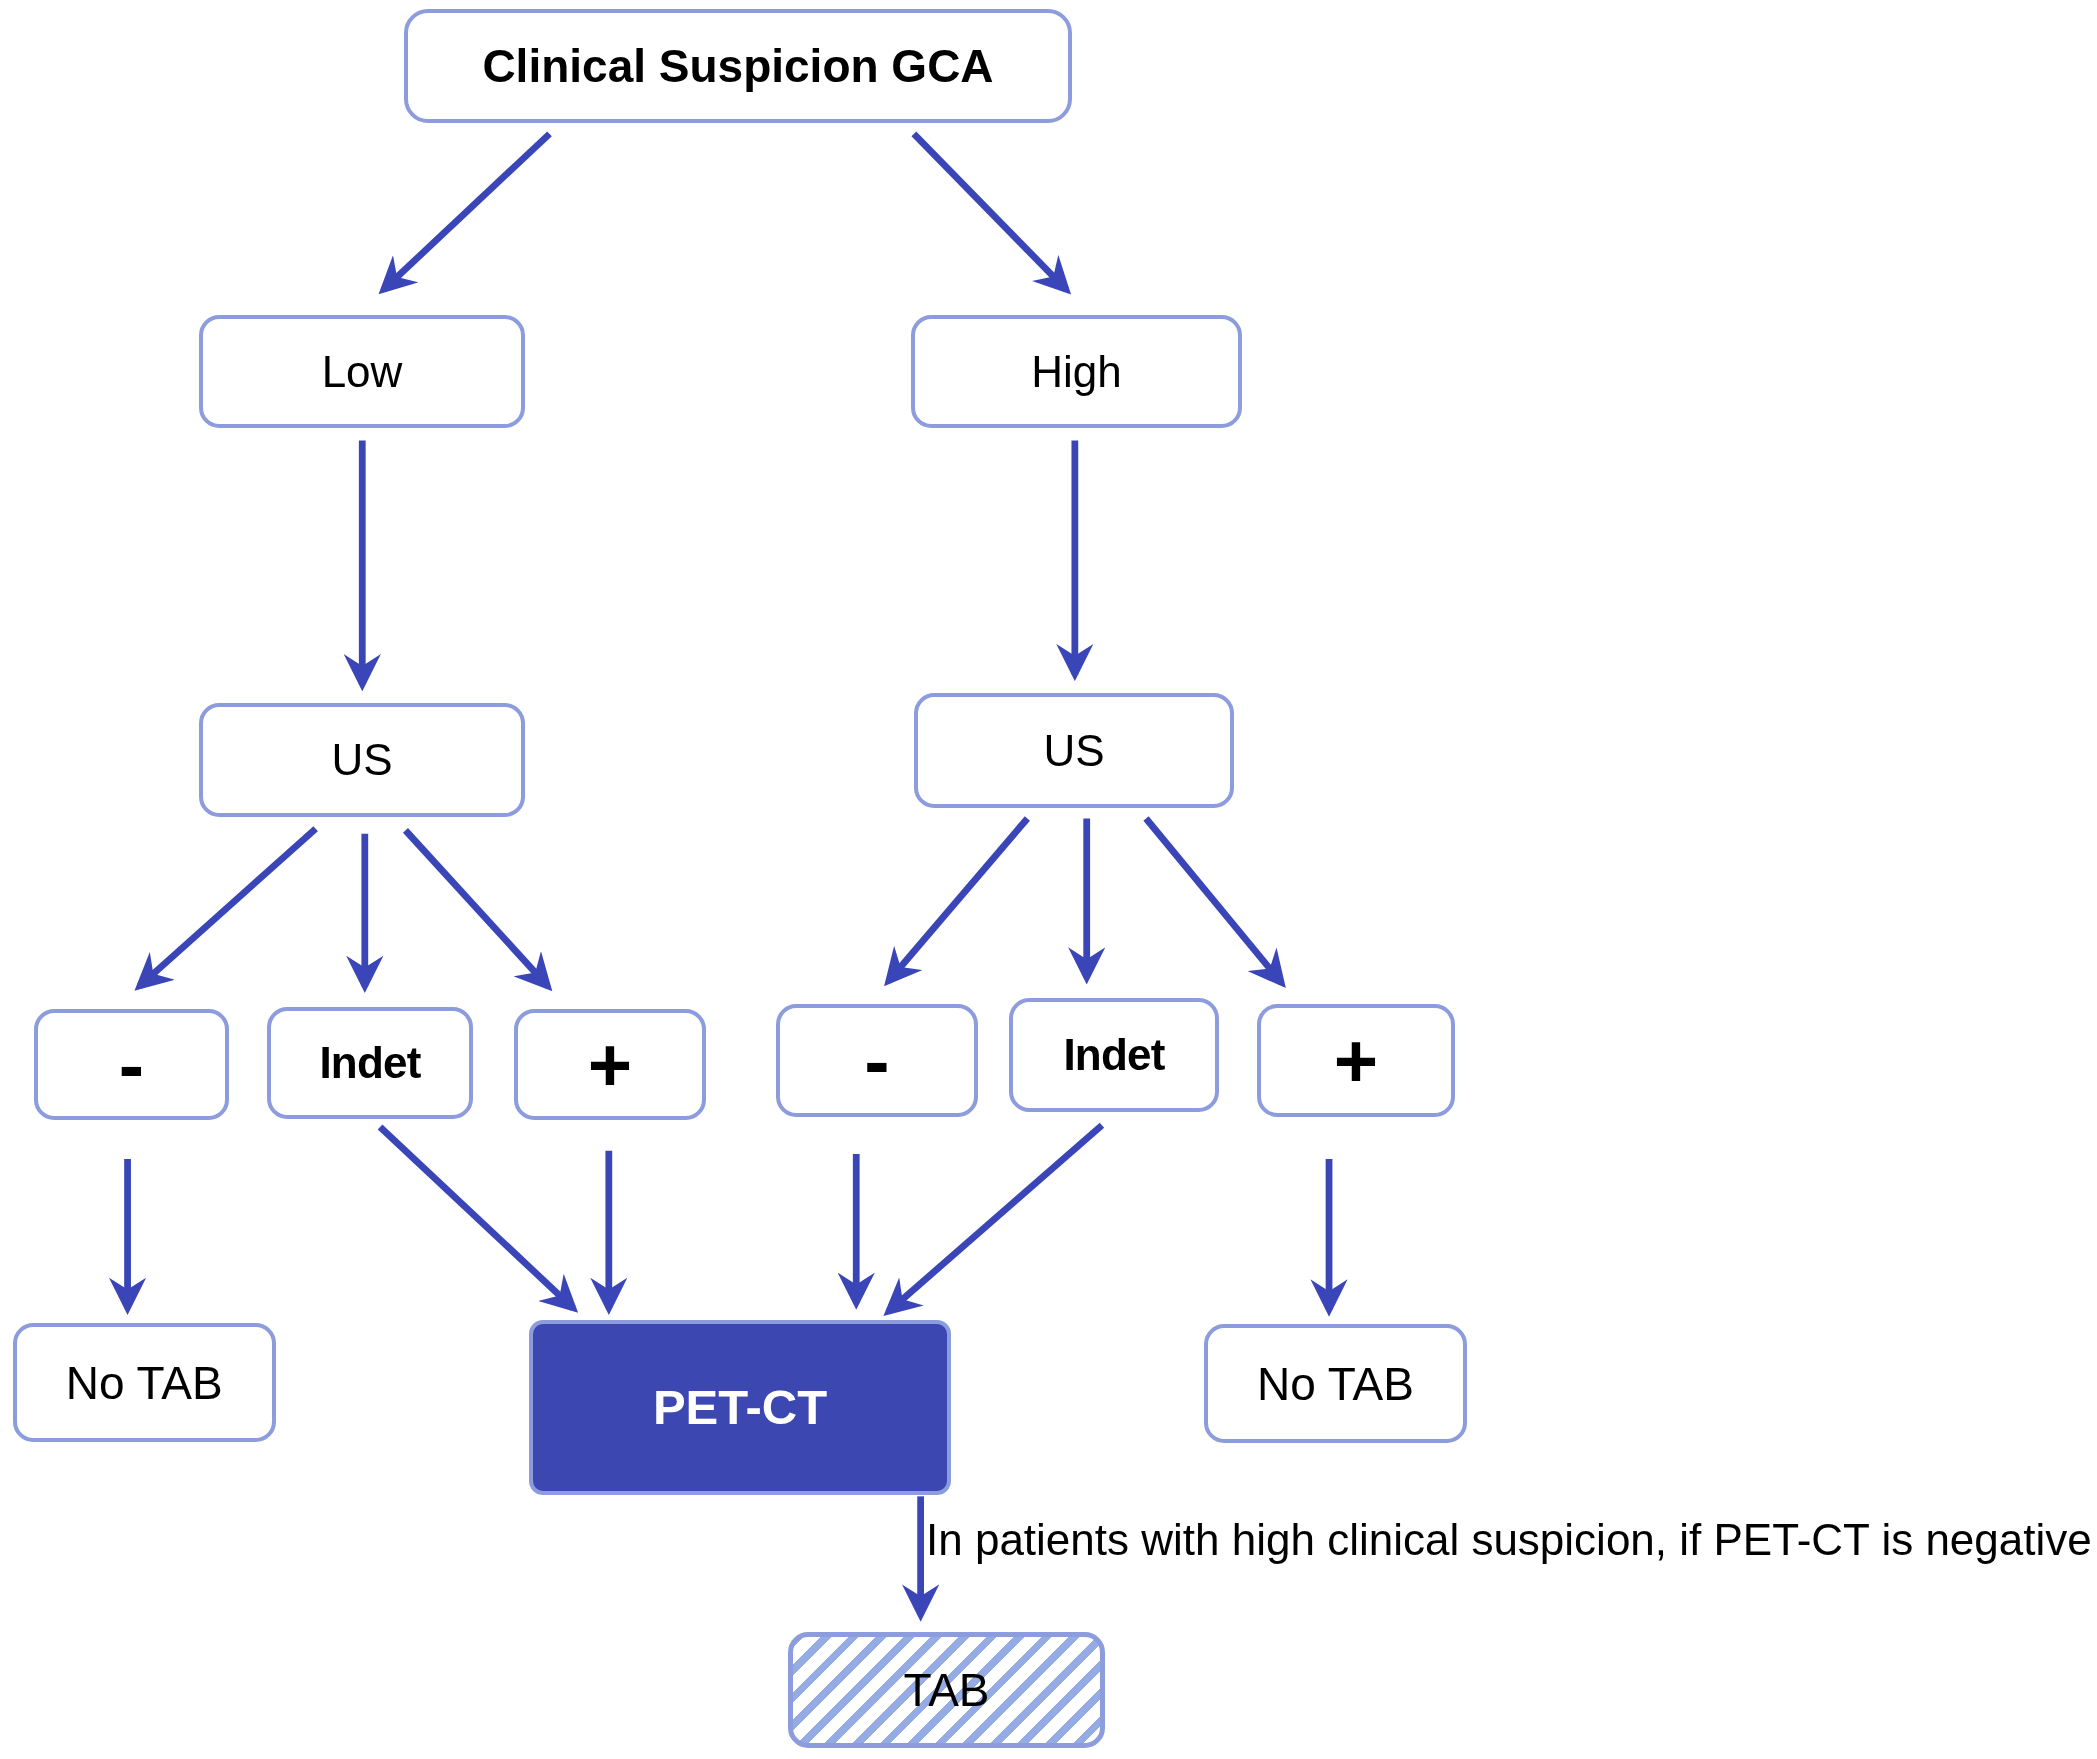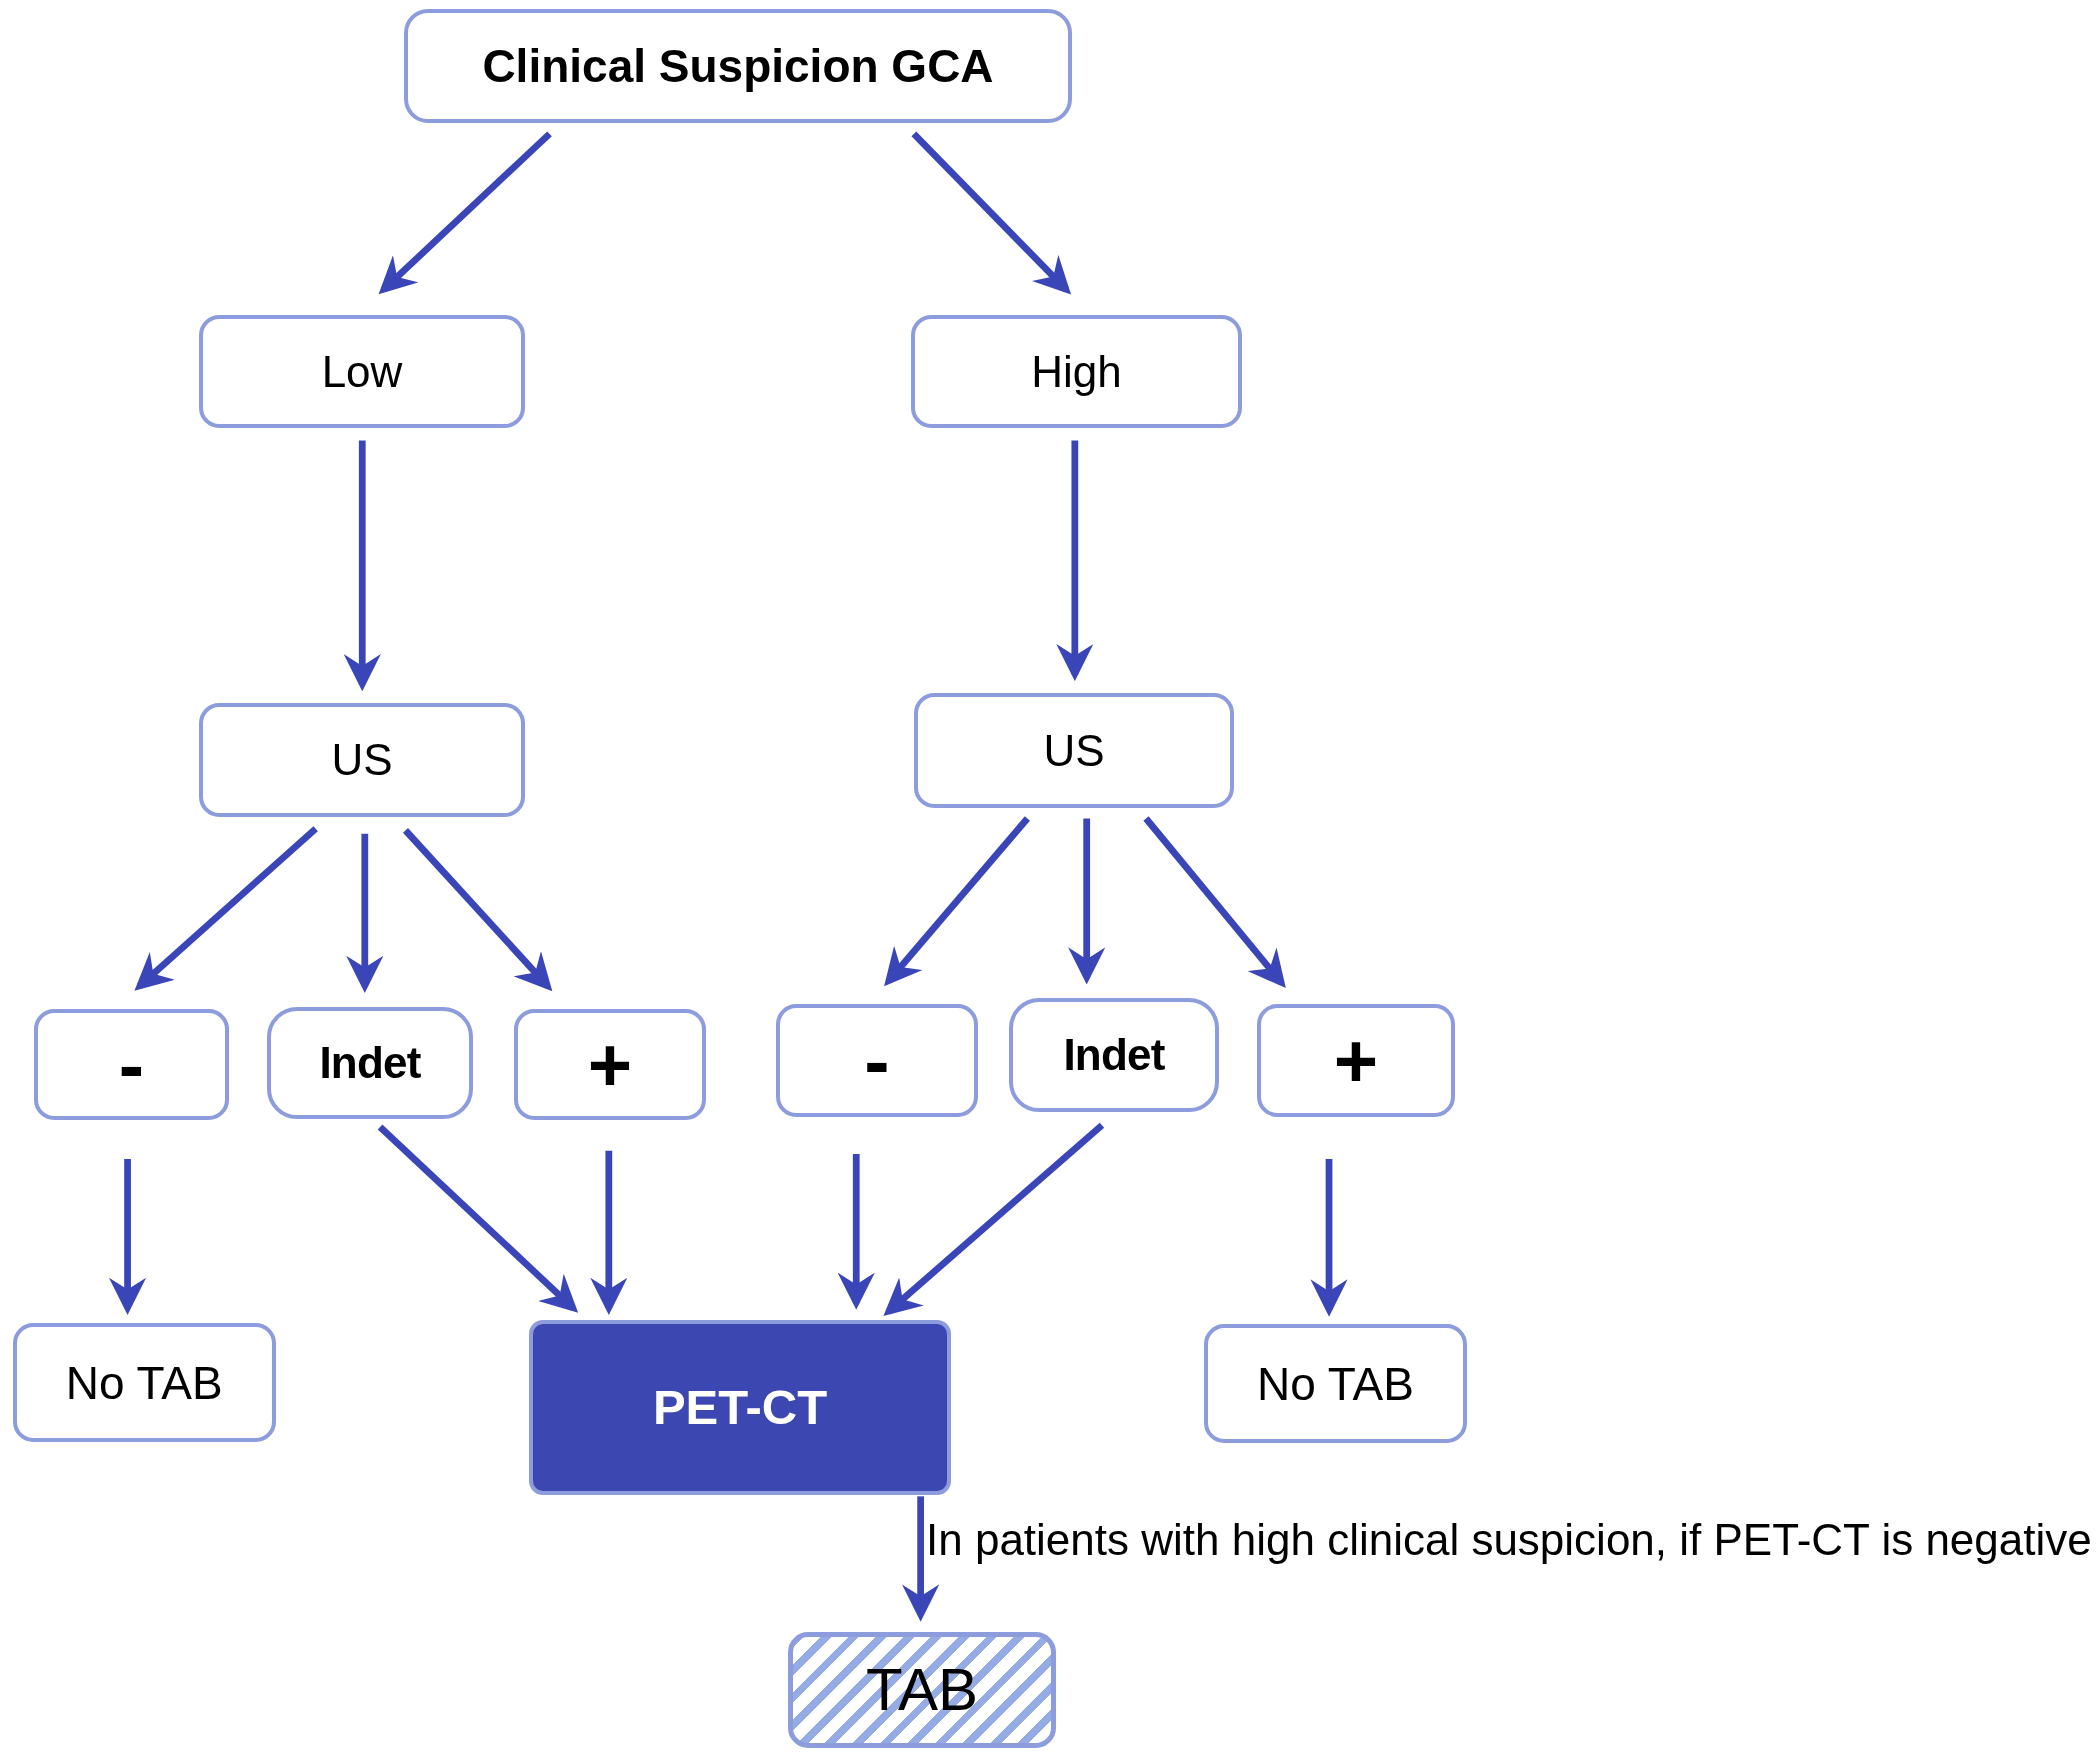--- a/index.html
+++ b/index.html
@@ -28,21 +28,21 @@
     background:#ffffff;
     border:4.2px solid var(--node-border);
     border-radius:20.3px;
     box-sizing:border-box;
     font-size:44px;
     line-height:1;
     text-align:left;
   }
   .node.title-node{font-weight:bold;font-size:46px;border-radius:24px;}
   .node.sign{font-weight:bold;font-size:76px;}
-  .node.indet{font-weight:bold;font-size:44px;letter-spacing:-0.8px;border-radius:30px;}
+  .node.indet{font-weight:bold;font-size:44px;letter-spacing:-0.8px;}
   .node.filled{
     background:var(--pet-ct-fill);
     color:var(--pet-ct-text);
     font-weight:bold;font-size:49px;
     border-radius:14px;
   }
   .node.hatched{
     background:repeating-linear-gradient(135deg, var(--hatch-stripe) 0 7.6px, #ffffff 7.6px 19.5px);
     border-width:5.1px;
   }
@@ -104,18 +104,18 @@
   <div class="node indet" style="left:1009px;top:998px;width:210px;height:114px;">Indet</div>
 
   <div class="node sign" style="left:1257px;top:1004px;width:198px;height:113px;">+</div>
 
   <div class="node" style="left:12.7px;top:1323px;width:263px;height:119px;font-size:46px;">No TAB</div>
 
   <div class="node filled" style="left:529px;top:1320px;width:422px;height:175px;">PET-CT</div>
 
   <div class="node" style="left:1204px;top:1324px;width:263px;height:119px;font-size:46px;">No TAB</div>
 
-  <div class="node hatched" style="left:788px;top:1632px;width:268px;height:116px;font-size:60px;">TAB</div>
+  <div class="node hatched" style="left:788px;top:1632px;width:317px;height:116px;font-size:46px;">TAB</div>
 
   <div class="annotation">In patients with high clinical suspicion, if PET-CT is negative</div>
 
 </div>
 
 
 </body></html>

